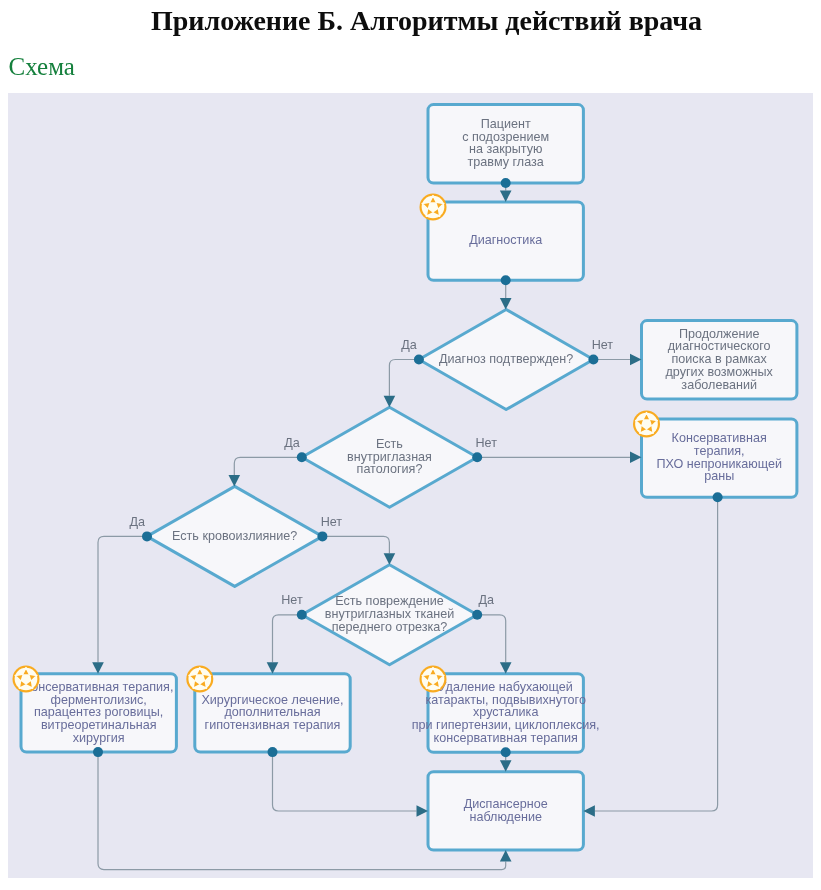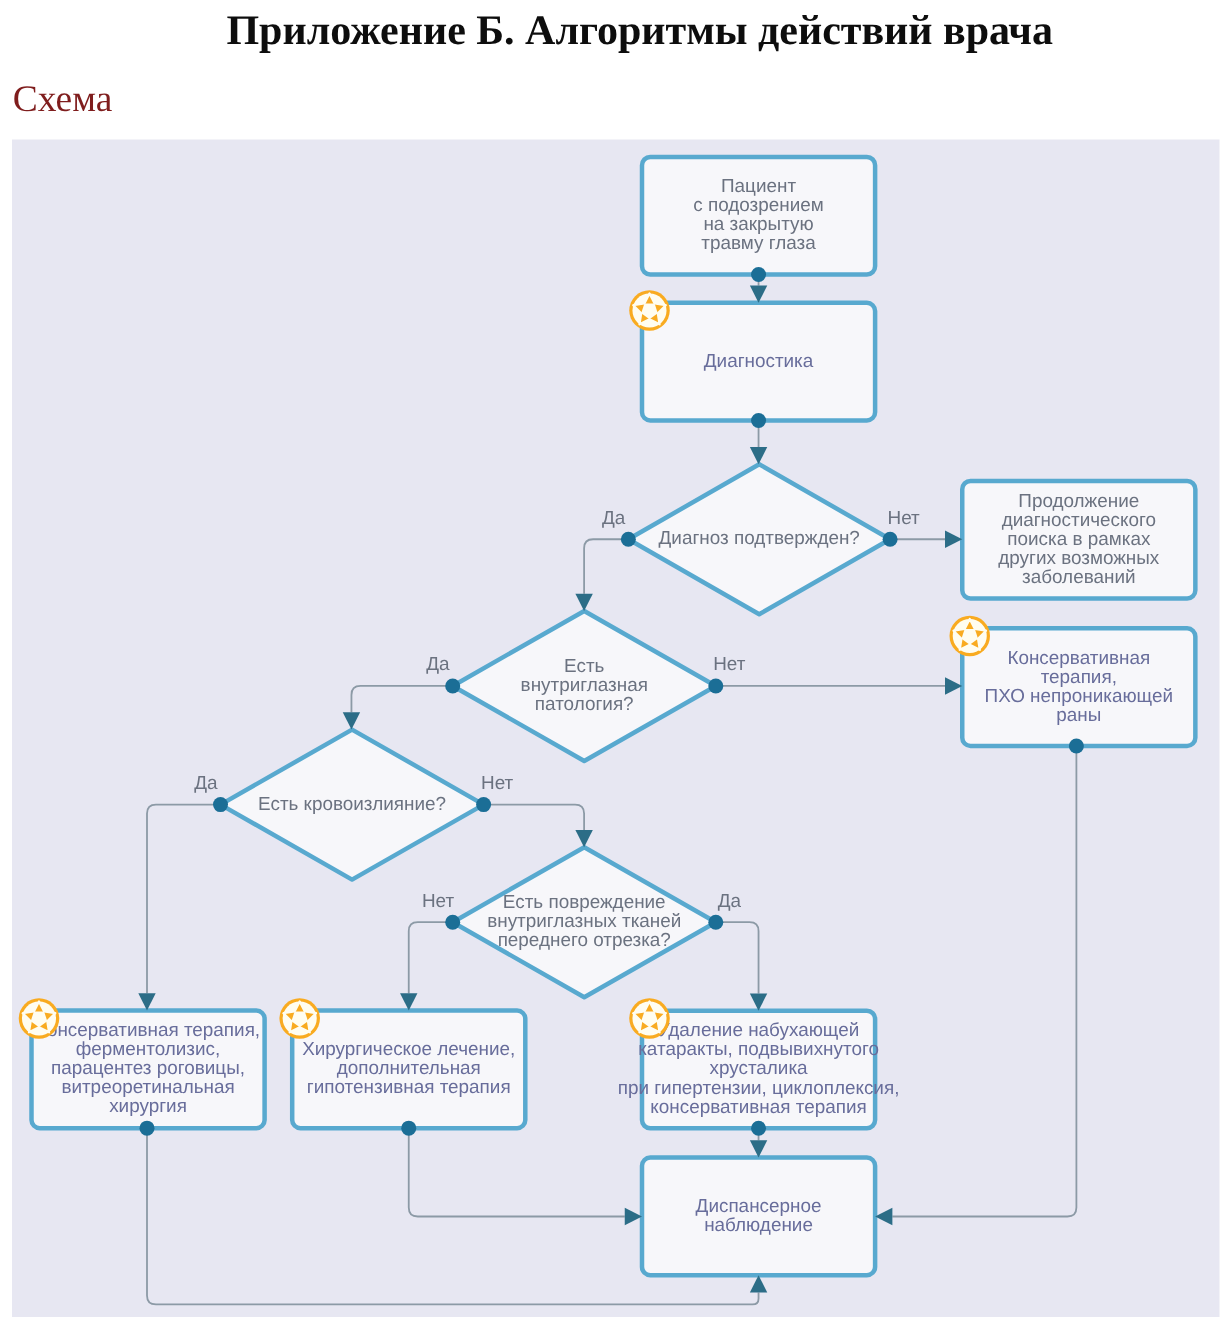--- a/index.html
+++ b/index.html
@@ -1,18 +1,18 @@
 <!DOCTYPE html>
 <html><head>
 <meta charset="utf-8">
 <style>
   html,body{margin:0;padding:0;background:#ffffff;width:821px;height:890px;overflow:hidden;}
   body{font-family:"Liberation Serif",serif;}
   .page-title{position:absolute;left:0;top:5px;width:853px;text-align:center;font-size:28px;font-weight:bold;color:#0d0d0d;}
-  .section-label{position:absolute;left:8.5px;top:52.5px;font-size:25px;color:#7f1d1d;}
+  .section-label{position:absolute;left:8.5px;top:52.5px;font-size:25px;color:#15803d;}
   .diagram-wrap{position:absolute;left:8px;top:93px;width:805px;height:785px;background:#e7e7f2;overflow:hidden;}
   #flow{display:block;font-family:"Liberation Sans",sans-serif;}
 </style>
 </head>
 <body>
 
 <div class="page-title">Приложение Б. Алгоритмы действий врача</div>
 <div class="section-label">Схема</div>
 <div class="diagram-wrap">
 <svg id="flow" width="805" height="785" viewBox="0 0 805 785" xmlns="http://www.w3.org/2000/svg">

